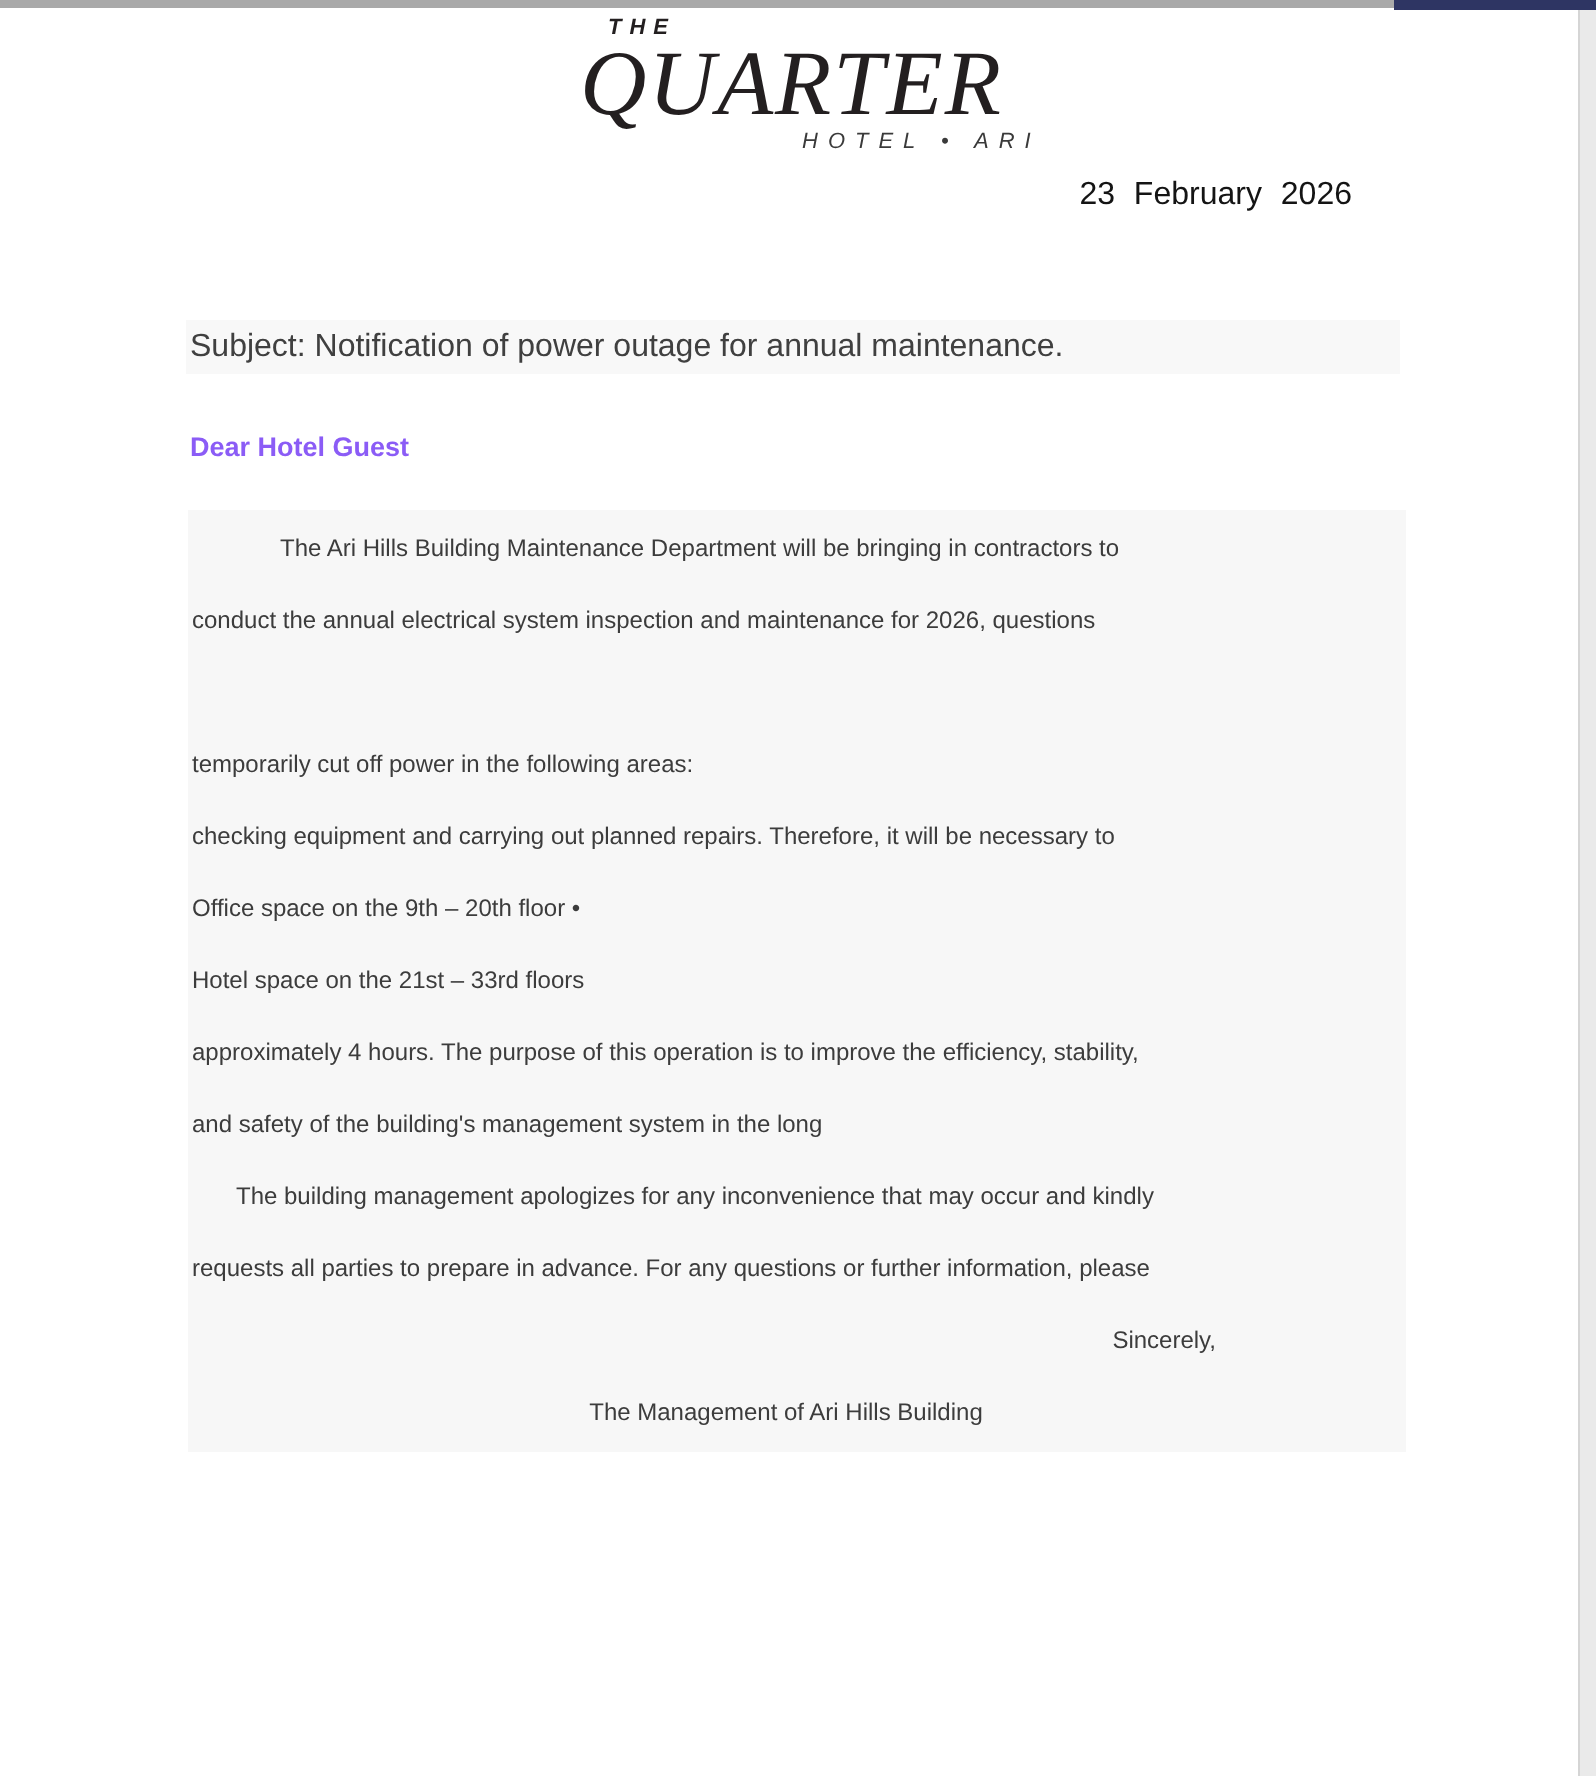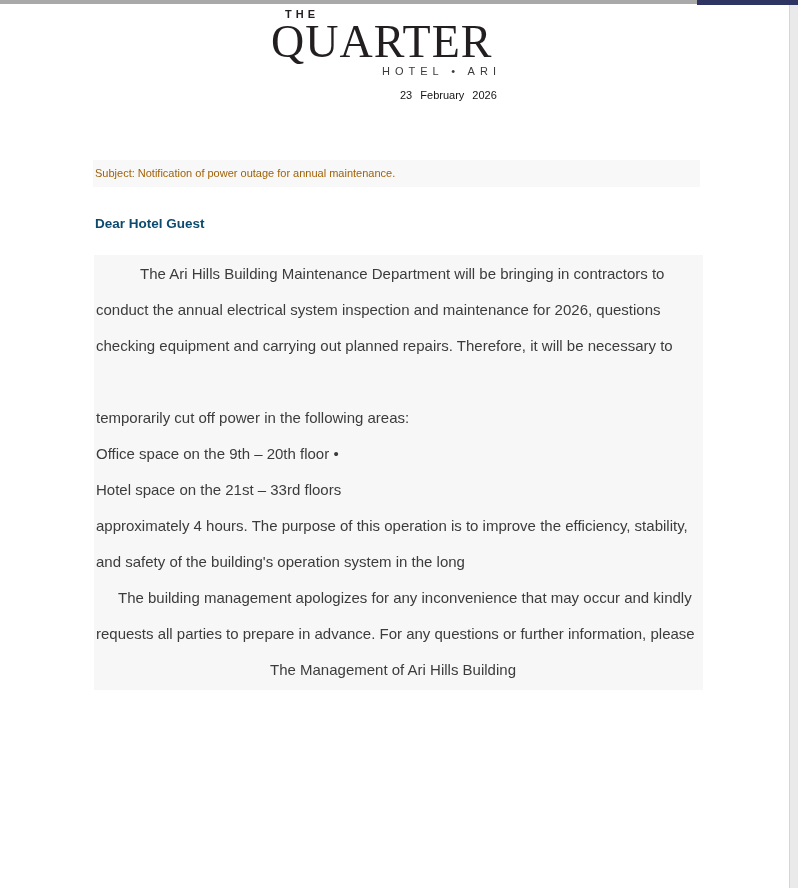--- a/index.html
+++ b/index.html
@@ -17,63 +17,63 @@
   .topbar-gray { position: absolute; top: 0; left: 0; width: 697px; height: 4px; background: #a9a9a9; }
   .topbar-navy { position: absolute; top: 0; left: 697px; width: 101px; height: 5px; background: #2e3563; }
 
   
   .right-strip {
     position: absolute; top: 5px; right: 0; width: 9px; height: 883px;
     background: #eaeaea; border-left: 1px solid #d5d5d5;
   }
 
   
-  .logo { position: absolute; left: 271px; top: 8px; width: 222px; color: #231f20; }
+  .logo { position: absolute; left: 290px; top: 8px; width: 222px; color: #231f20; font-style: italic; }
   .logo-the {
     font-family: "Liberation Sans", sans-serif;
     font-size: 11px; font-weight: 700; letter-spacing: 4px;
     margin-left: 14px; line-height: 12px;
   }
   .logo-name {
     font-family: "Liberation Serif", serif;
     font-size: 46px; font-weight: 400; letter-spacing: 1px;
     line-height: 44px; margin-top: 0px; white-space: nowrap;
   }
   .logo-sub {
     font-family: "Liberation Sans", sans-serif;
     font-size: 11px; font-weight: 500; letter-spacing: 5px;
     margin-left: 111px; margin-top: 1px; color: #3a3a3a; white-space: nowrap;
   }
 
   
   .date {
     position: absolute; left: 400px; top: 89px; width: 276px;
-    text-align: left; font-size: 11px; color: #141414; word-spacing: 5px;
+    text-align: right; font-size: 16px; color: #141414; word-spacing: 5px;
   }
 
   
   .subject {
     position: absolute; left: 93px; top: 160px; width: 607px; height: 27px;
     background: #f8f8f8; line-height: 27px; padding-left: 2px;
-    font-size: 11px; color: #a16207;
+    font-size: 16px; color: #404040;
   }
 
   
   .salutation {
     position: absolute; left: 95px; top: 216px;
-    font-size: 13.5px; font-weight: 700; color: #0c4a6e;
+    font-size: 13.5px; font-weight: 700; color: #8b5cf6;
   }
 
   
   .body-block {
     position: absolute; left: 94px; top: 255px; width: 609px;
     background: #f7f7f7; padding: 1px 0 2px 0;
   }
   .line {
-    font-size: 15px; line-height: 36px; color: #3c3c3c;
+    font-size: 12px; line-height: 36px; color: #3c3c3c;
     padding-left: 2px; padding-right: 8px; white-space: nowrap;
   }
   .indent-lg { text-indent: 44px; }
   .indent-md { text-indent: 32px; }
   .indent-sm { text-indent: 22px; }
   .gap-before { margin-top: 36px; }
   .sincerely { text-align: right; padding-right: 95px; }
   .signature { text-align: center; padding-right: 13px; }
 </style>
 </head>
@@ -96,24 +96,25 @@
 
   <div class="date">23 February 2026</div>
 
   <div class="subject">Subject: Notification of power outage for annual maintenance.</div>
 
   <div class="salutation">Dear Hotel Guest</div>
 
   <div class="body-block">
     <div class="line indent-lg">The Ari Hills Building Maintenance Department will be bringing in contractors to</div>
     <div class="line">conduct the annual electrical system inspection and maintenance for 2026, questions</div>
+    <div class="line gap-before">temporarily cut off power in the following areas:</div>
     <div class="line">checking equipment and carrying out planned repairs. Therefore, it will be necessary to</div>
-    <div class="line gap-before">temporarily cut off power in the following areas:</div>
     <div class="line">Office space on the 9th – 20th floor •</div>
     <div class="line">Hotel space on the 21st – 33rd floors</div>
     <div class="line">approximately 4 hours. The purpose of this operation is to improve the efficiency, stability,</div>
-    <div class="line">and safety of the building's operation system in the long</div>
+    <div class="line">and safety of the building's management system in the long</div>
     <div class="line indent-sm">The building management apologizes for any inconvenience that may occur and kindly</div>
     <div class="line">requests all parties to prepare in advance. For any questions or further information, please</div>
+    <div class="line sincerely">Sincerely,</div>
     <div class="line signature">The Management of Ari Hills Building</div>
   </div>
 
 </div>
 
 </body></html>

